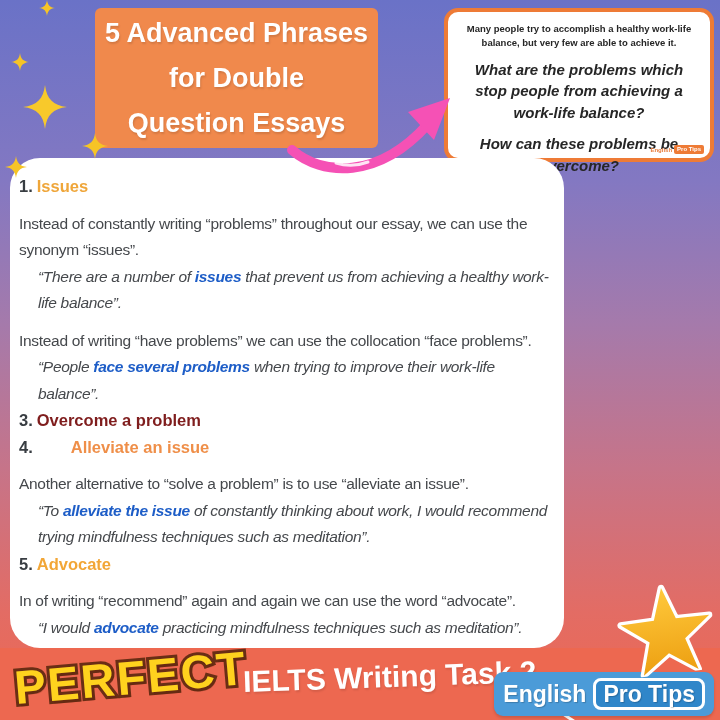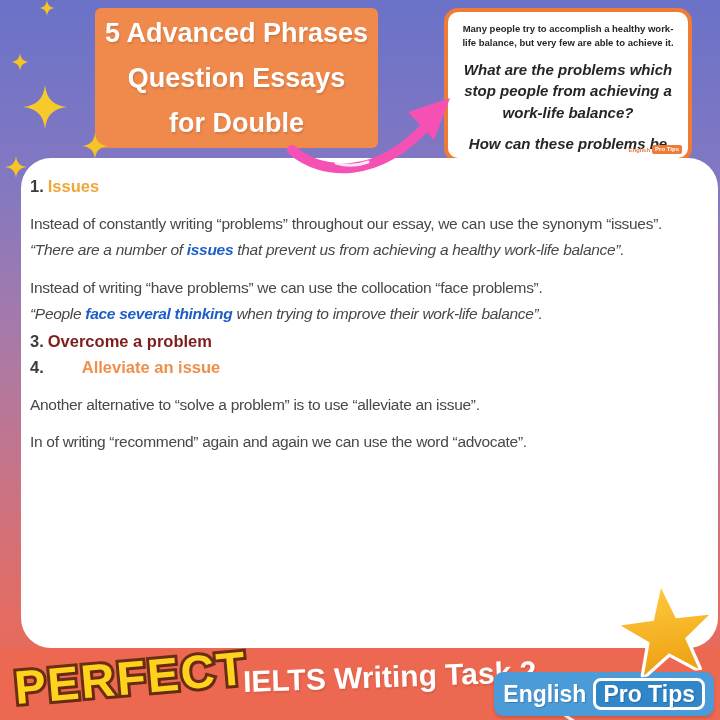--- a/index.html
+++ b/index.html
@@ -13,42 +13,42 @@
     position:absolute;left:95px;top:8px;width:283px;height:140px;
     background:#f0894c;border-radius:6px;display:flex;flex-direction:column;
     align-items:center;justify-content:center;text-align:center;
   }
   .title-line{
     color:#ffffff;font-weight:bold;font-size:27px;line-height:45px;
     text-shadow:1px 2px 2px rgba(0,0,0,0.12);white-space:nowrap;
   }
   
   .question-card{
-    position:absolute;left:444px;top:8px;width:248px;height:154px;
+    position:absolute;left:444px;top:8px;width:270px;height:154px;
     background:#ffffff;border:4px solid #ee7b36;border-radius:14px;
     box-sizing:border-box;padding:10px 12px;text-align:center;color:#262626;
   }
   .q-statement{font-size:9.5px;font-weight:bold;line-height:1.45;margin:0 0 9px 0;}
   .q-question{font-size:15px;font-weight:bold;font-style:italic;line-height:1.45;margin:0 0 9px 0;}
   .q-watermark{
     position:absolute;right:6px;bottom:4px;display:flex;align-items:center;gap:2px;
     font-size:6px;font-weight:bold;color:#e87b3a;
   }
   .q-watermark .wm-box{background:#ee7b36;color:#ffffff;border-radius:2px;padding:0 3px;line-height:9px;}
   
   .main-card{
-    position:absolute;left:21px;top:158px;width:697px;height:490px;
+    position:absolute;left:10px;top:158px;width:554px;height:490px;
     background:#ffffff;border-radius:30px;box-sizing:border-box;
     padding:15px 6px 0 9px;
   }
   .sec-head{font-size:16.5px;line-height:26.5px;font-weight:bold;}
   .sec-num{color:#383d42;}
   .sec-title{margin-left:4px;}
   .sec-body{font-size:15.5px;letter-spacing:-0.3px;line-height:26.5px;color:#45484c;margin-top:11px;}
-  .sec-example{font-size:15.5px;letter-spacing:-0.3px;line-height:26.5px;color:#45484c;font-style:italic;}
+  .sec-example{font-size:15.5px;letter-spacing:-0.3px;line-height:26.5px;color:#45484c;font-style:italic;margin-left:19px;}
   .sec-example .hl{color:#1d5dc7;font-weight:bold;}
   
   .footer-bar{position:absolute;left:0;top:648px;width:720px;height:72px;background:#ed6850;}
   .brand-word{
     position:absolute;left:14px;top:650px;transform:rotate(-5deg);
     font-size:47px;font-weight:bold;letter-spacing:2px;color:#ffd21e;
     -webkit-text-stroke:6px #6a2e15;paint-order:stroke fill;
     text-shadow:2px 3px 0 rgba(90,30,10,0.25);
   }
   .footer-subtitle{
@@ -83,53 +83,56 @@
     </svg>
   <svg class="sparkle" style="left:23px;top:85px" width="44" height="44" viewBox="0 0 100 100">
       <path d="M50 0 C54 32 68 46 100 50 C68 54 54 68 50 100 C46 68 32 54 0 50 C32 46 46 32 50 0 Z" fill="#f8c92b"></path>
     </svg>
   <svg class="sparkle" style="left:101px;top:85px" width="14" height="14" viewBox="0 0 100 100">
       <path d="M50 0 C54 32 68 46 100 50 C68 54 54 68 50 100 C46 68 32 54 0 50 C32 46 46 32 50 0 Z" fill="#f6c426"></path>
     </svg>
 
   <div class="title-box">
     <div class="title-line">5 Advanced Phrases</div>
+    <div class="title-line">for Double</div>
     <div class="title-line">Question Essays</div>
-    <div class="title-line">for Double</div>
   </div>
 
   <div class="question-card">
     <p class="q-statement">Many people try to accomplish a healthy work-life balance, but very few are able to achieve it.</p>
     <p class="q-question">What are the problems which stop people from achieving a work-life balance?</p>
     <p class="q-question">How can these problems be overcome?</p>
     <div class="q-watermark">
       <span>English</span>
       <span class="wm-box">Pro Tips</span>
     </div>
   </div>
 
   <div class="main-card" id="sections-root">
       <div class="section">
         <div class="sec-head"><span class="sec-num">1.</span><span class="sec-title" style="color: rgb(239, 166, 58);">Issues</span></div>
         <div class="sec-body">Instead of constantly writing “problems” throughout our essay, we can use the synonym “issues”.</div>
         <div class="sec-example"><span>“There are a number of </span><span class="hl">issues</span><span> that prevent us from achieving a healthy work-life balance”.</span></div>
       </div>
       <div class="section">
         <div class="sec-body">Instead of writing “have problems” we can use the collocation “face problems”.</div>
-        <div class="sec-example"><span>“People </span><span class="hl">face several thinking</span><span> when trying to improve their work-life balance”.</span></div>
+        <div class="sec-example"><span>“People </span><span class="hl">face several problems</span><span> when trying to improve their work-life balance”.</span></div>
       </div>
       <div class="section">
         <div class="sec-head"><span class="sec-num">3.</span><span class="sec-title" style="color: #7f1d1d;">Overcome a problem</span></div>
       </div>
       <div class="section">
         <div class="sec-head"><span class="sec-num">4.</span><span class="sec-title" style="color: rgb(239, 143, 73); margin-left: 38px;">Alleviate an issue</span></div>
         <div class="sec-body">Another alternative to “solve a problem” is to use “alleviate an issue”.</div>
+        <div class="sec-example"><span>“To </span><span class="hl">alleviate the issue</span><span> of constantly thinking about work, I would recommend trying mindfulness techniques such as meditation”.</span></div>
       </div>
       <div class="section">
+        <div class="sec-head"><span class="sec-num">5.</span><span class="sec-title" style="color: rgb(242, 166, 54);">Advocate</span></div>
         <div class="sec-body">In of writing “recommend” again and again we can use the word “advocate”.</div>
+        <div class="sec-example"><span>“I would </span><span class="hl">advocate</span><span> practicing mindfulness techniques such as meditation”.</span></div>
       </div>
     </div>
 
   <svg class="sparkle" style="left:82px;top:133px" width="26" height="26" viewBox="0 0 100 100">
       <path d="M50 0 C54 32 68 46 100 50 C68 54 54 68 50 100 C46 68 32 54 0 50 C32 46 46 32 50 0 Z" fill="#f6c426"></path>
     </svg>
   <svg class="sparkle" style="left:5px;top:156px" width="22" height="22" viewBox="0 0 100 100">
       <path d="M50 0 C54 32 68 46 100 50 C68 54 54 68 50 100 C46 68 32 54 0 50 C32 46 46 32 50 0 Z" fill="#f6c426"></path>
     </svg>
 

